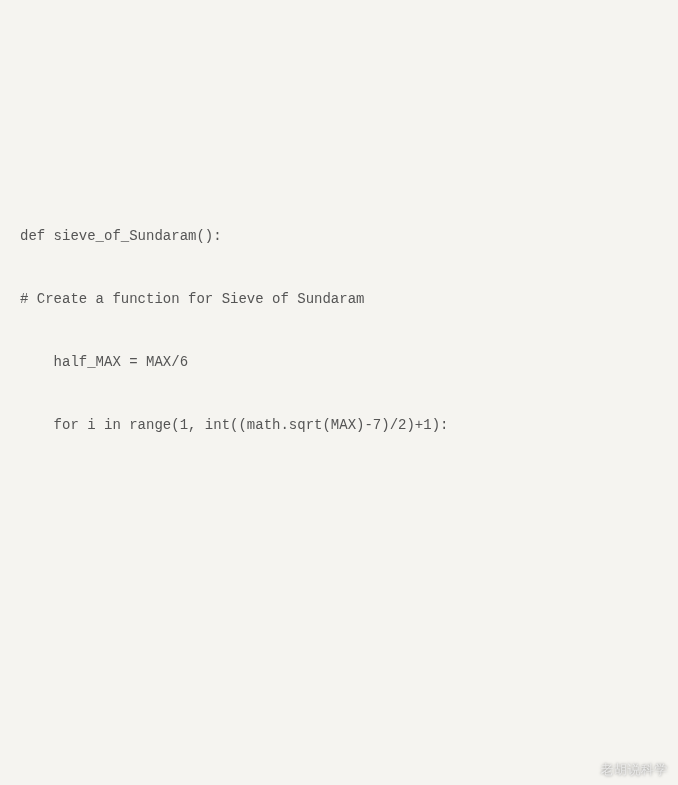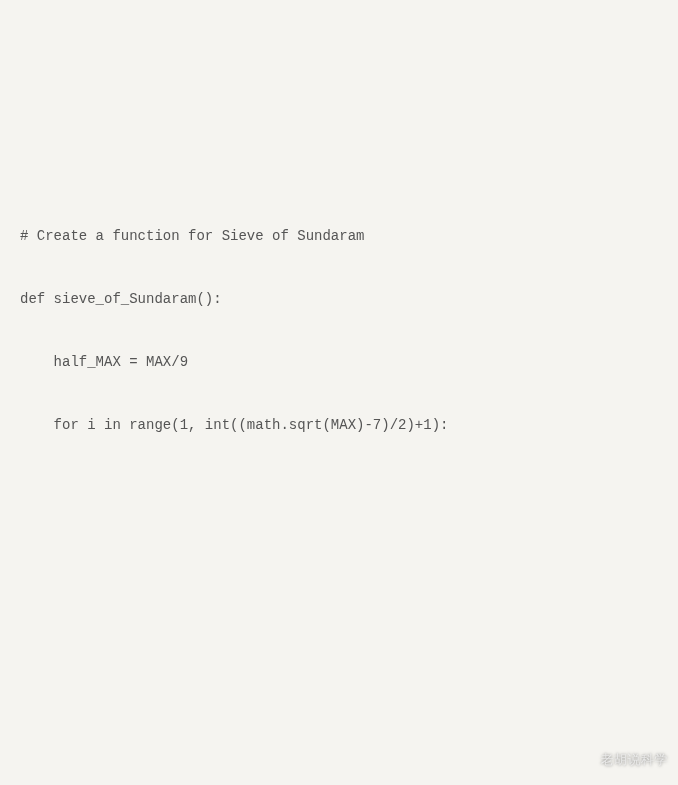--- a/index.html
+++ b/index.html
@@ -15,39 +15,39 @@
     overflow: hidden;
     position: relative;
   }
   .code-container {
     padding: 16px 20px;
     white-space: pre;
   }
   .watermark {
     position: absolute;
     right: 10px;
-    bottom: 16px;
+    bottom: 6px;
     font-family: sans-serif;
     font-size: 13px;
     color: rgba(240,240,240,0.85);
     text-shadow: 0 0 3px rgba(0,0,0,0.5);
     letter-spacing: 0.5px;
   }
 </style>
 </head>
 <body>
 
 <div class="code-container">
   <div></div>
   <div></div>
   <div></div>
   <div></div>
+  <div>def sieve_of_Sundaram():</div>
   <div># Create a function for Sieve of Sundaram</div>
-  <div>def sieve_of_Sundaram():</div>
-  <div>    half_MAX = MAX/9</div>
+  <div>    half_MAX = MAX/6</div>
   <div>    for i in range(1, int((math.sqrt(MAX)-7)/2)+1):</div>
   
   <div></div>
   <div></div>
   
   <div></div>
   <div></div>
   
   
   

